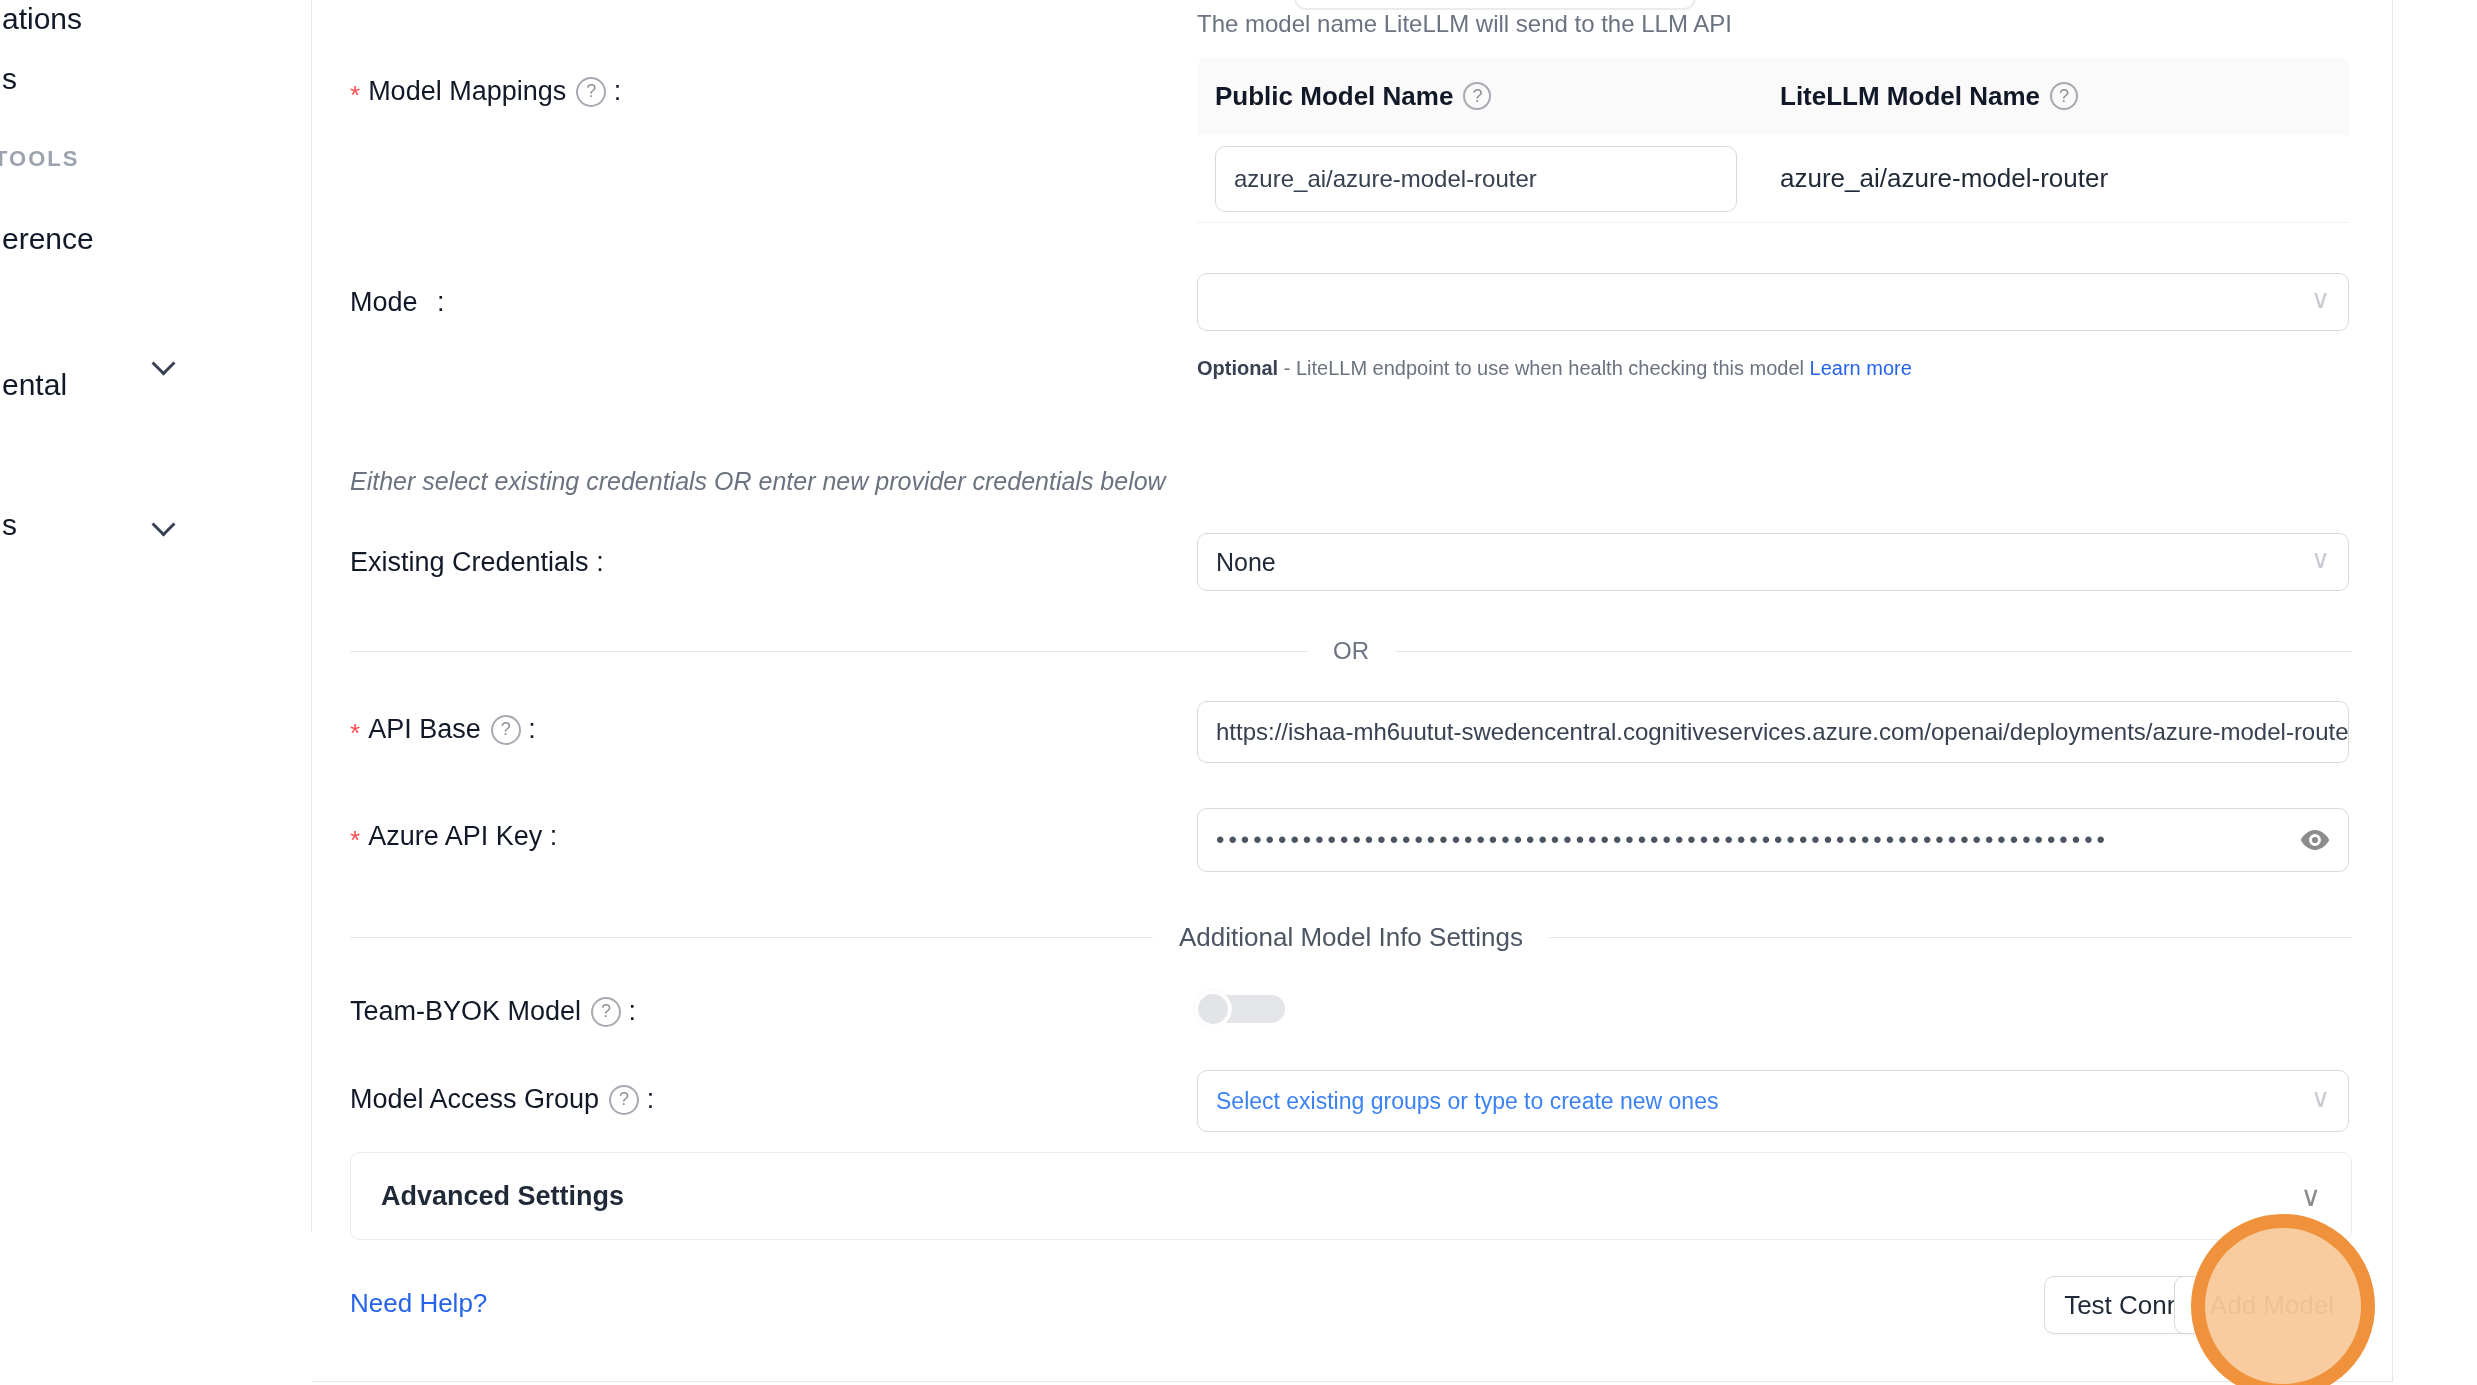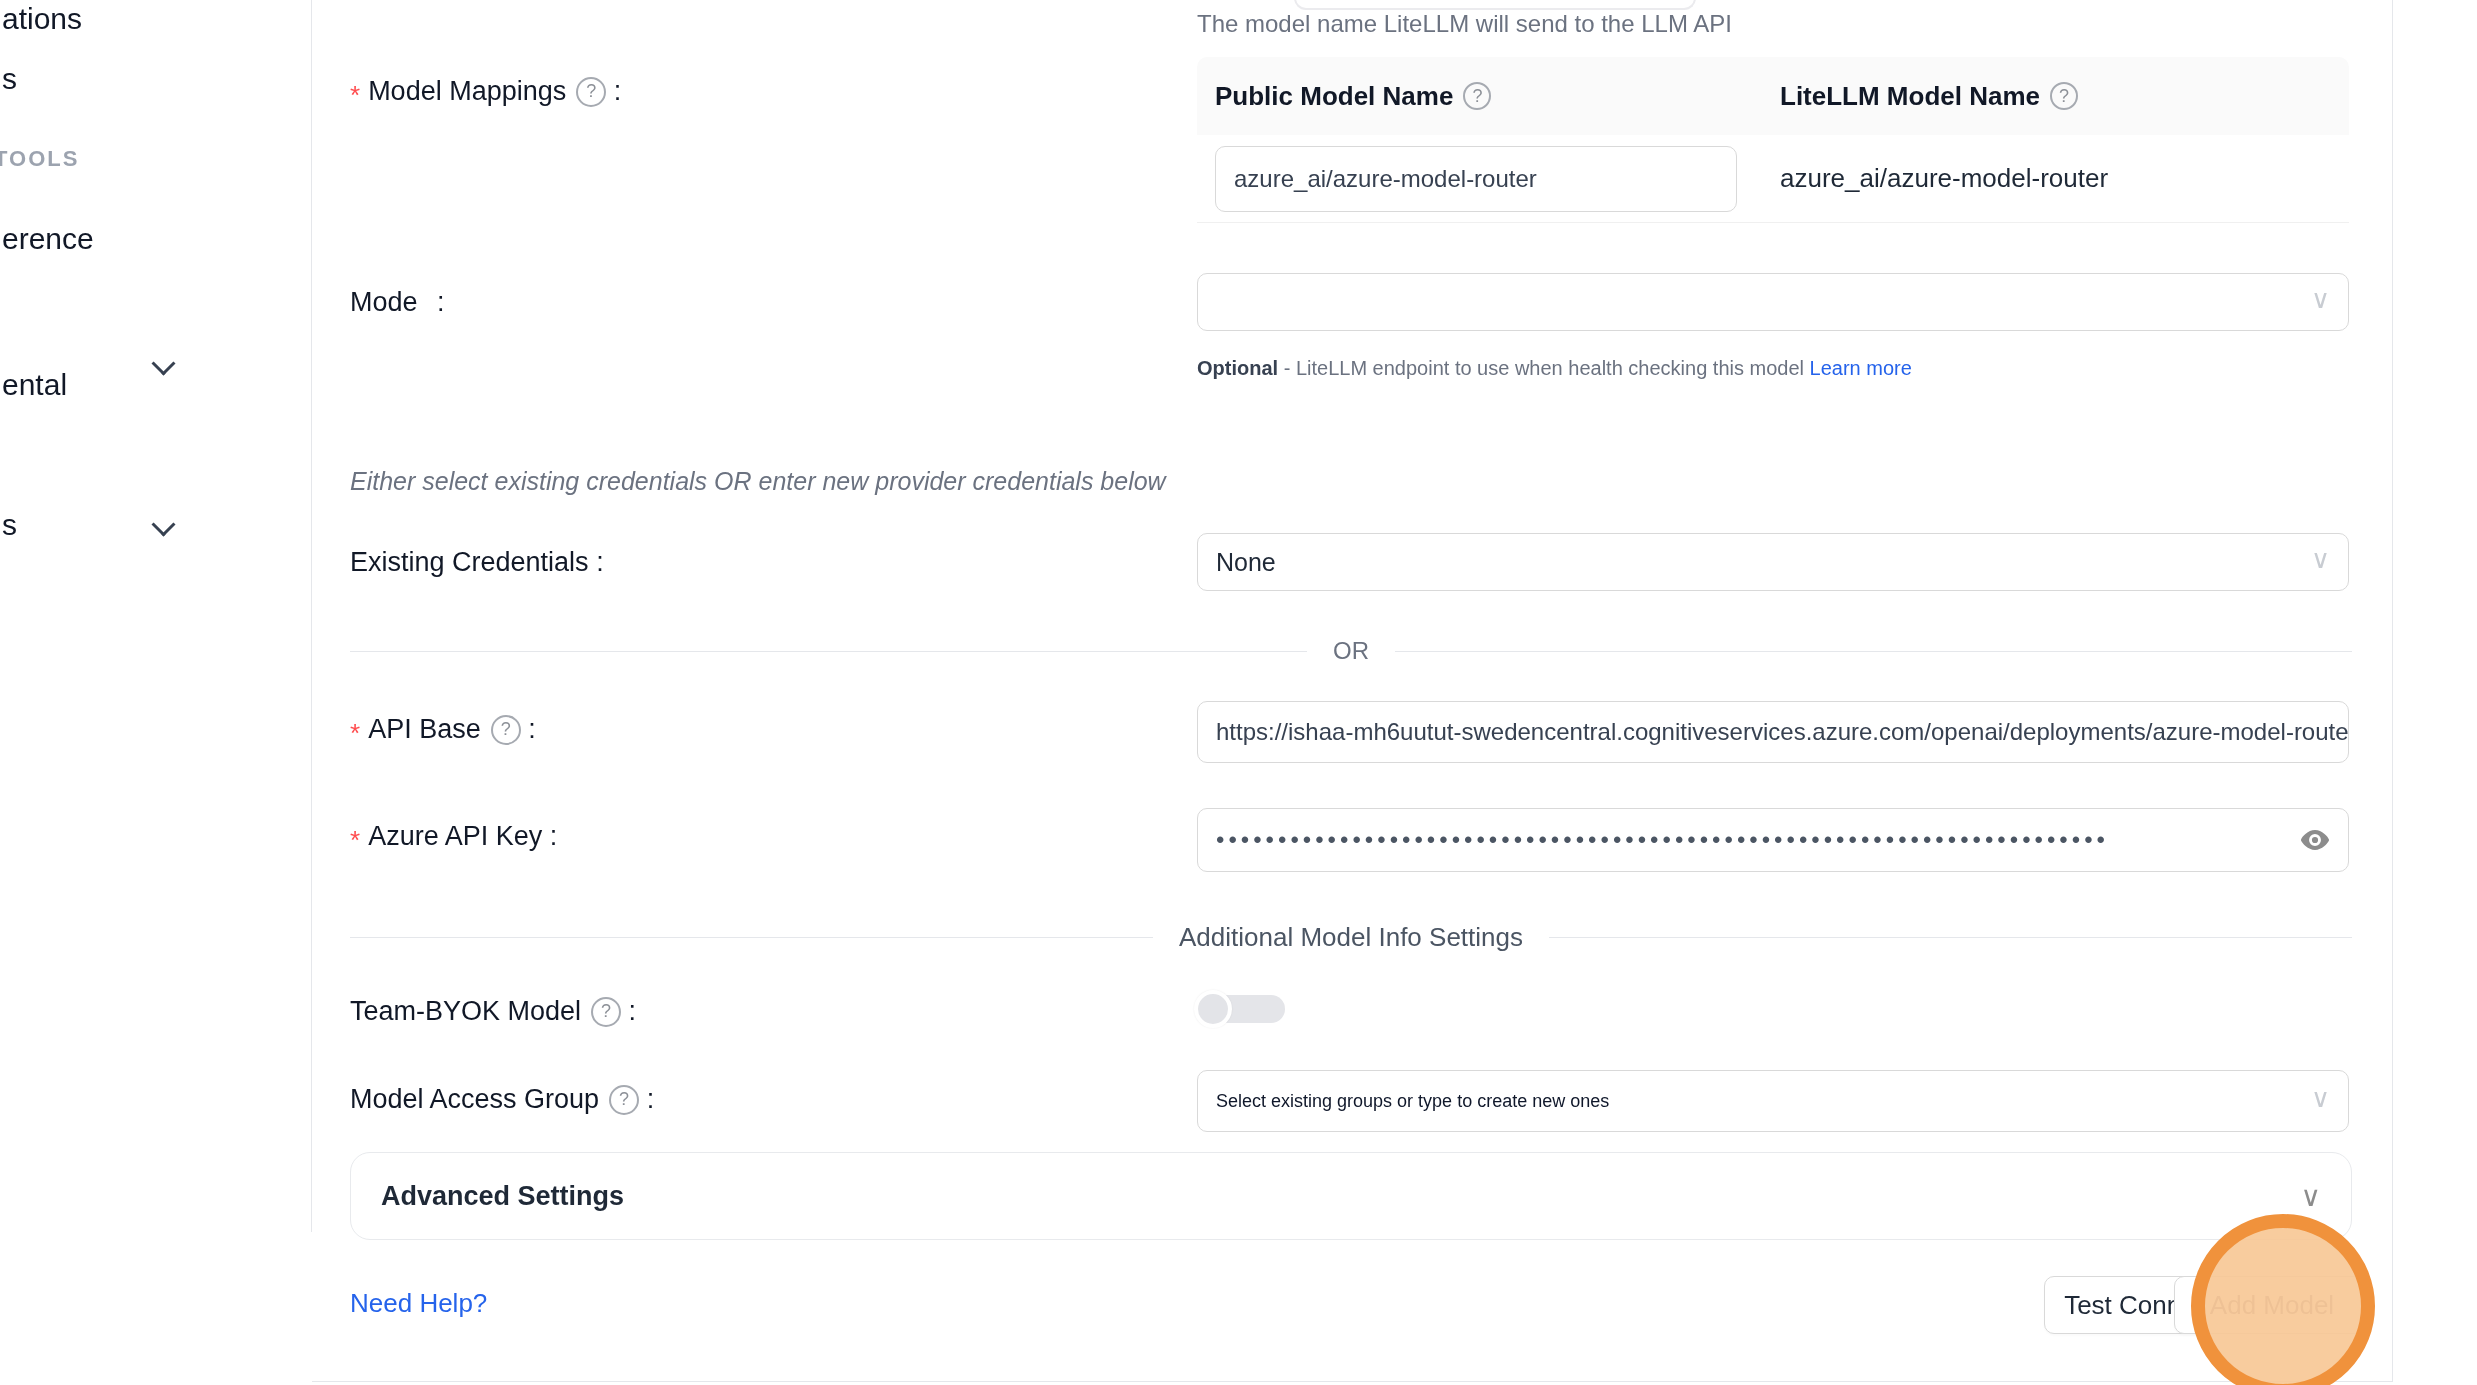--- a/index.html
+++ b/index.html
@@ -40,21 +40,21 @@
   .map-row { display:flex; align-items:center; height:88px; padding:0 18px; border-bottom:1px solid #f0f0f0; background:#fff; }
   .pm-input { width:522px; height:66px; border:1px solid #d9d9d9; border-radius:10px;
     padding:0 18px; font-size:24px; color:#374151; background:#fff; outline:none;
     font-family:"Liberation Sans","DejaVu Sans",sans-serif; }
   .lm-static { font-size:26px; color:#1f2937; }
 
   
   .sel { left:885px; width:1152px; height:58px; border:1px solid #d9d9d9; border-radius:10px;
     background:#fff; display:flex; align-items:center; padding:0 56px 0 18px; cursor:pointer; }
   .sel .val { font-size:25px; color:#1f2937; }
-  .sel .ph  { font-size:18px; color:#0f172a; }
+  .sel .ph  { font-size:23px; color:#3b82f6; }
   .chev { position:absolute; right:18px; top:50%; transform:translateY(-58%); font-size:26px; color:#c8ccd2; }
 
   .tinput { left:885px; width:1152px; border:1px solid #d9d9d9; border-radius:10px; background:#fff;
     display:flex; align-items:center; padding:0 18px; overflow:hidden; }
   .tinput .tv { font-size:24px; color:#374151; white-space:nowrap; }
 
   .opt-help { left:885px; top:347px; width:830px; font-size:20px; line-height:42px; color:#6b7280; }
   .opt-help b { color:#374151; }
   .blue { color:#2563eb; cursor:pointer; }
 
@@ -67,21 +67,21 @@
 
   .dots { font-size:24px; letter-spacing:4px; color:#4b5563; overflow:hidden; white-space:nowrap; width:1020px; }
   .eye { position:absolute; right:16px; top:50%; transform:translateY(-50%); width:34px; height:34px; cursor:pointer; }
 
   
   .toggle { left:885px; top:995px; width:88px; height:28px; background:#e4e5e9; border-radius:999px; cursor:pointer; }
   .knob { position:absolute; left:-3px; top:-5px; width:38px; height:38px; background:#e3e4e8;
     border:4px solid #fff; border-radius:50%; box-shadow:0 0 2px rgba(0,0,0,0.08); }
 
   
-  .adv { left:38px; top:1152px; width:2002px; height:88px; border:1px solid #e8eaed; border-radius:20px;
+  .adv { left:38px; top:1152px; width:2002px; height:88px; border:1px solid #e8eaed; border-radius:10px;
     display:flex; align-items:center; padding:0 30px; cursor:pointer; background:#fff; }
   .adv .atxt { font-size:27px; font-weight:700; color:#1f2937; }
   .adv .achev { margin-left:auto; font-size:28px; color:#8c8c8c; }
 
   .help-link { left:38px; top:1288px; font-size:26px; cursor:pointer; }
 
   .btn { height:58px; border-radius:10px; border:1px solid #d9d9d9; background:#fff;
     display:flex; align-items:center; justify-content:center; font-size:26px; cursor:pointer;
     box-shadow:0 2px 2px rgba(0,0,0,0.02); font-family:"Liberation Sans","DejaVu Sans",sans-serif; }
   .btn-test { left:1732px; top:1276px; width:192px; color:#1f2937; }

